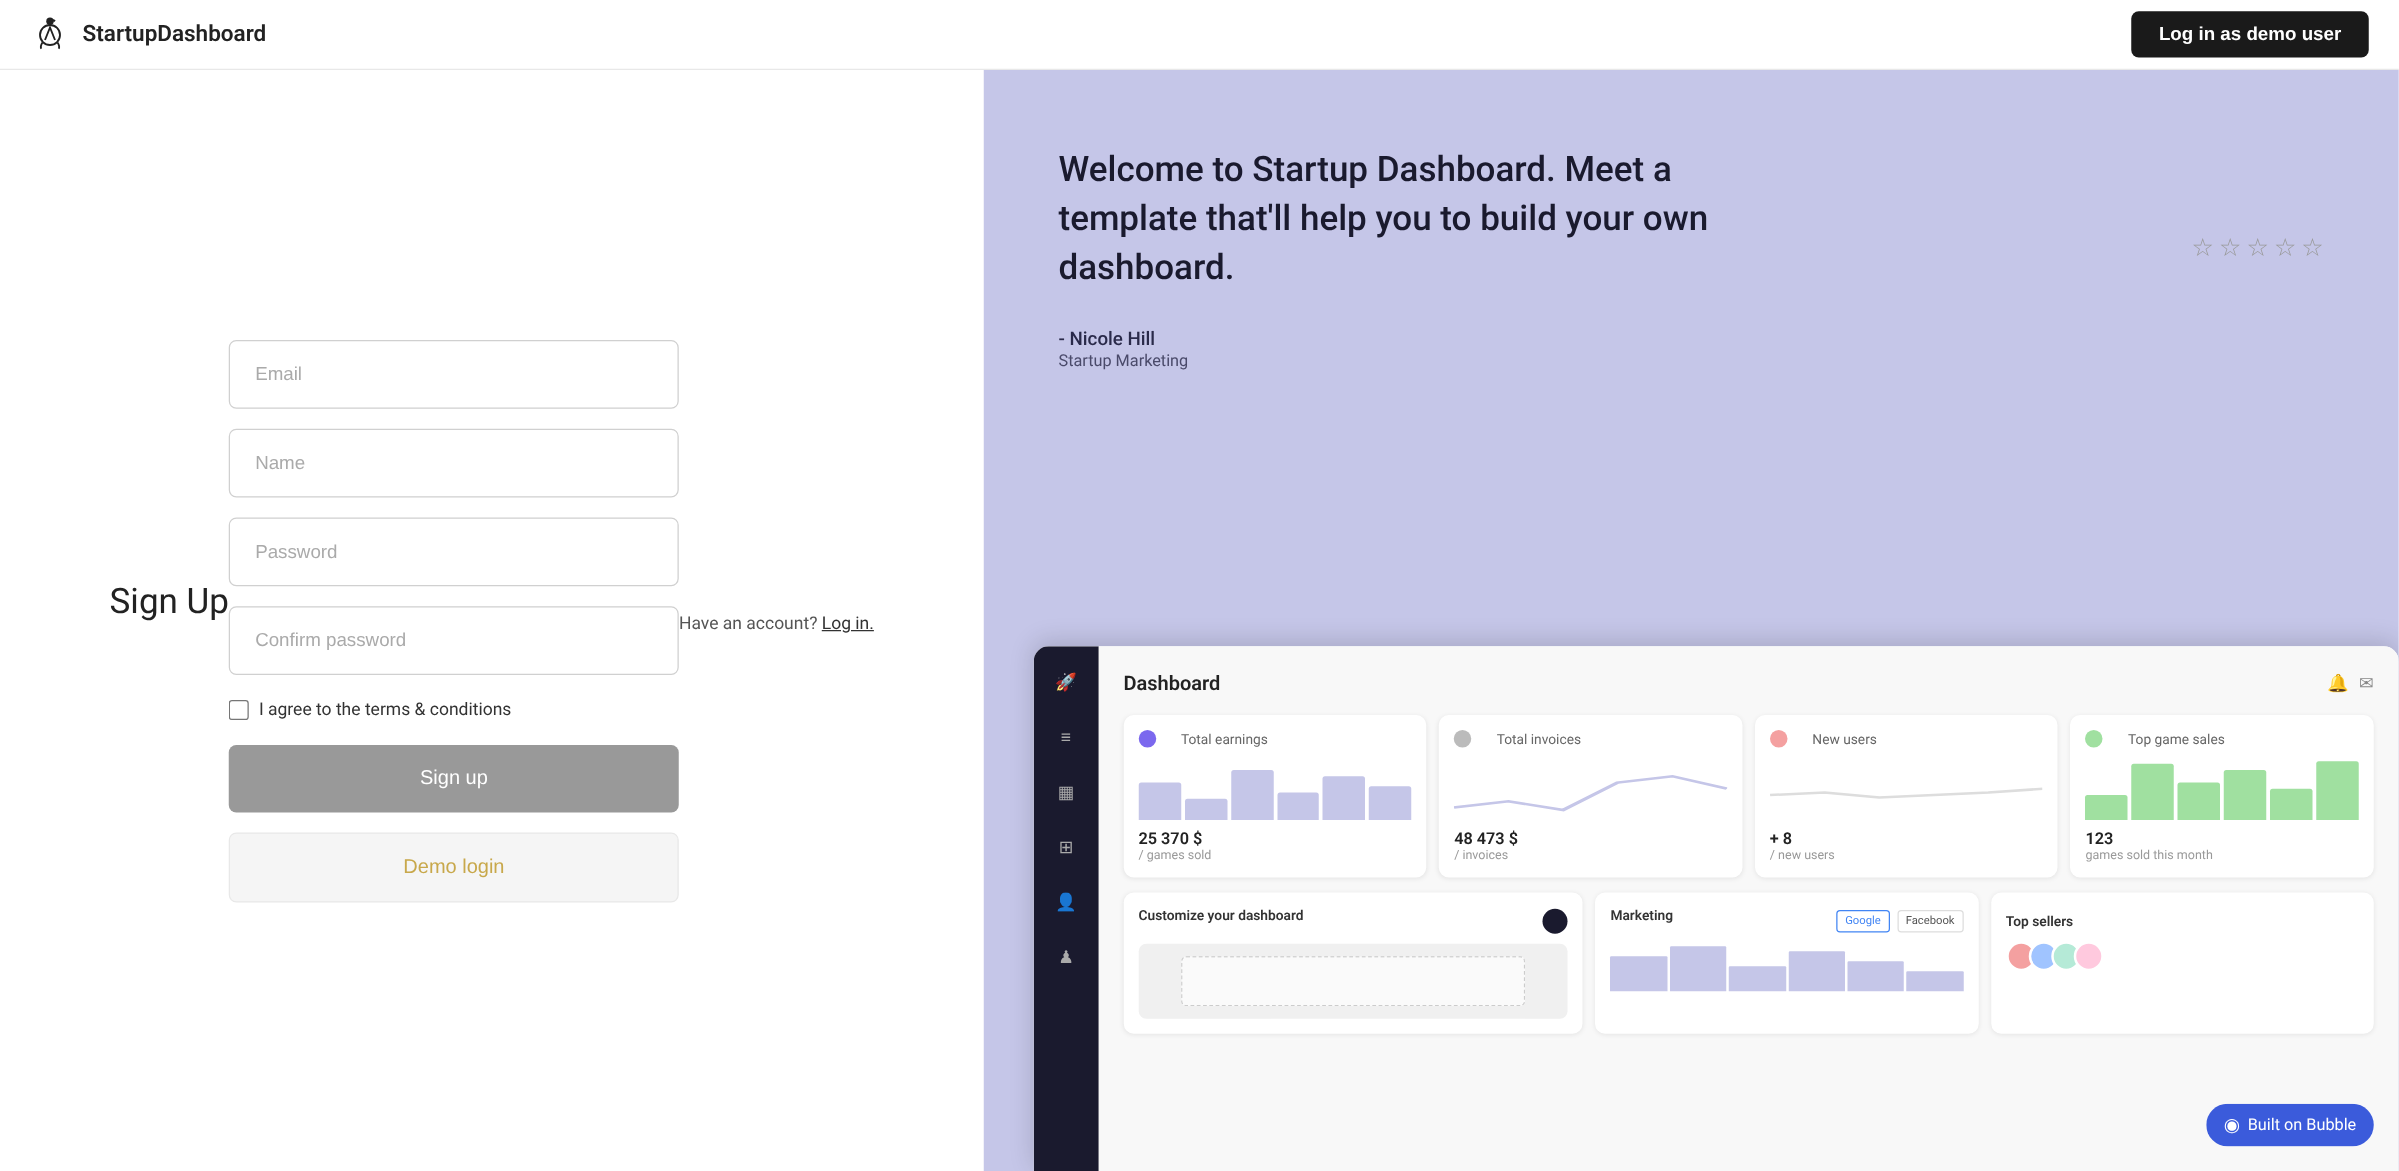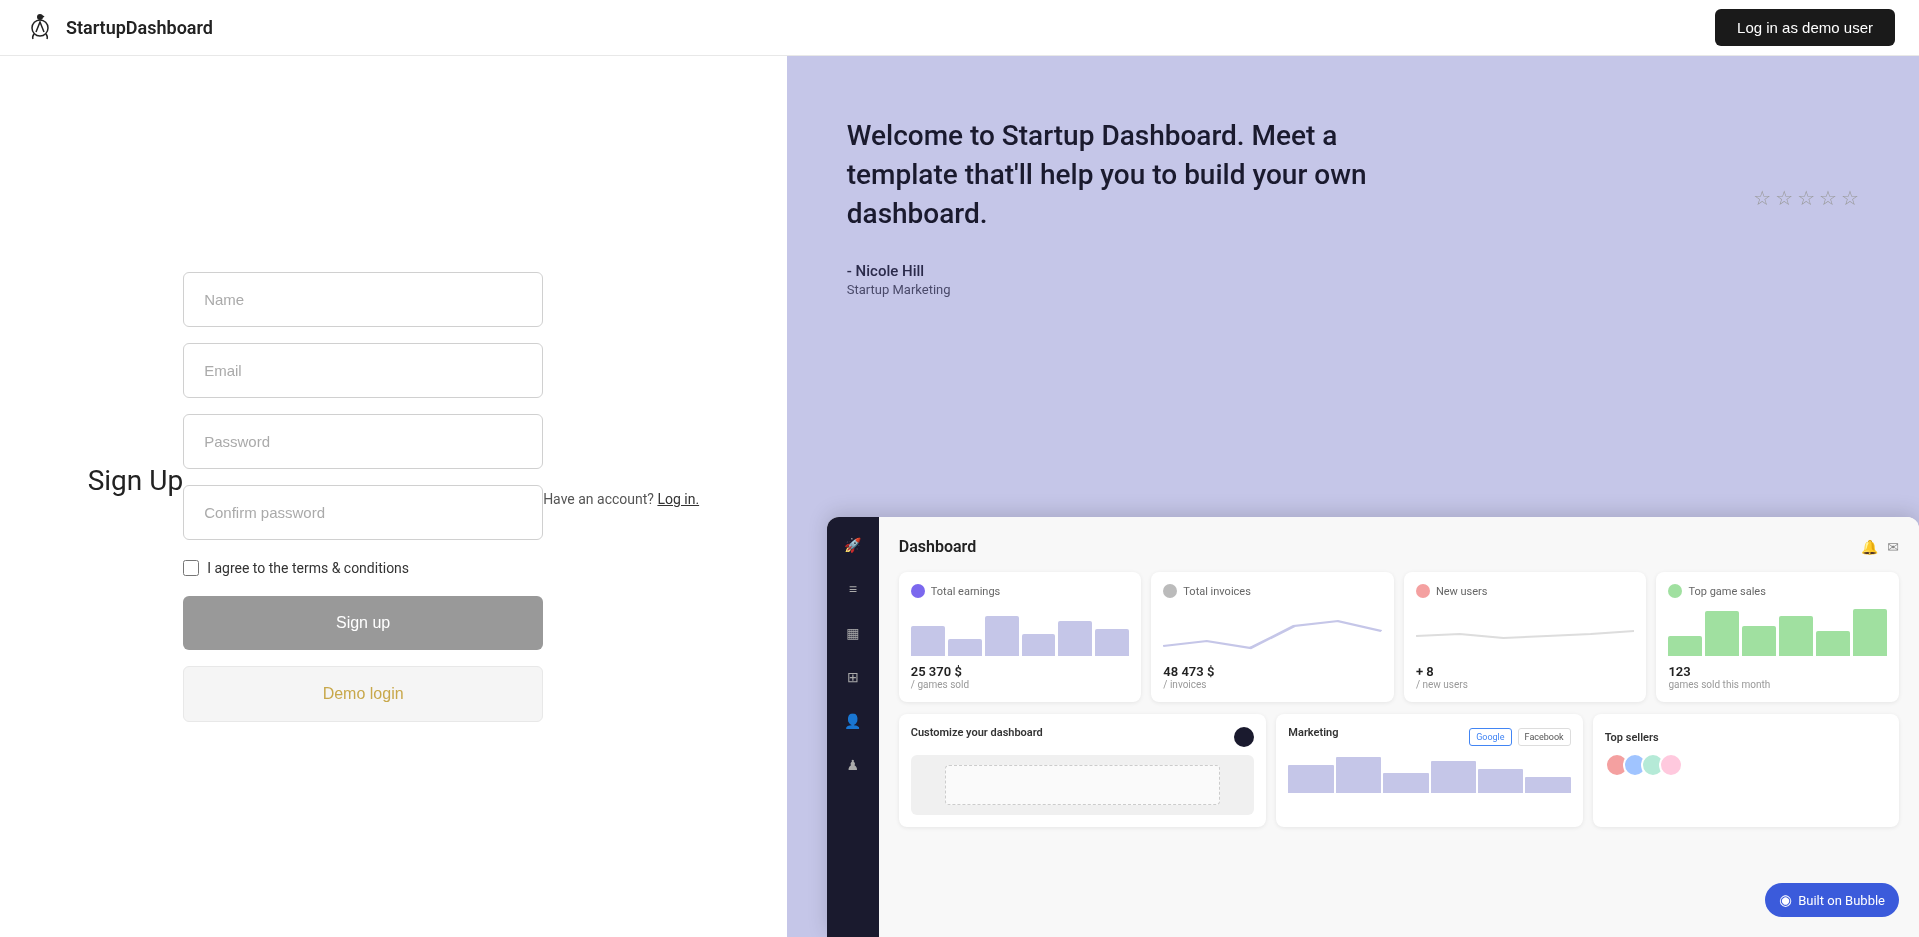--- a/index.html
+++ b/index.html
@@ -34,21 +34,21 @@
       color: #222;
     }
     .demo-btn {
       background: #1a1a1a;
       color: #fff;
       border: none;
       border-radius: 6px;
       padding: 10px 22px;
       font-size: 15px;
       cursor: pointer;
-      font-weight: 400;
+      font-weight: 700;
     }
 
     
     .main-container {
       display: flex;
       height: 100vh;
       padding-top: 56px;
     }
 
     
@@ -260,21 +260,21 @@
     }
     .stat-card {
       background: #fff;
       border-radius: 8px;
       padding: 12px;
       box-shadow: 0 1px 4px rgba(0,0,0,0.08);
     }
     .stat-card-header {
       display: flex;
       align-items: center;
-      gap: 6px;
+      gap: 20px;
       font-size: 11px;
       color: #666;
       margin-bottom: 8px;
     }
     .stat-icon {
       width: 14px;
       height: 14px;
       border-radius: 50%;
       display: inline-block;
     }
@@ -412,23 +412,23 @@
   </div>
   <button class="demo-btn">Log in as demo user</button>
 </header>
 
 <div class="main-container">
 
   <div class="left-panel">
     <h1 class="form-title">Sign Up</h1>
 
     <form class="signup-form">
+      <input class="form-input" type="email" placeholder="Email" style="">
+
       <input class="form-input" type="text" placeholder="Name" style="">
-
-      <input class="form-input" type="email" placeholder="Email" style="">
 
       <input class="form-input" type="password" placeholder="Password" style="">
 
       <input class="form-input" type="password" placeholder="Confirm password" style="">
 
       <div class="terms-row">
         <input type="checkbox" class="terms-checkbox" style="">
         <label class="terms-label">
           <span>I agree to the terms &amp; conditions</span>
         </label>

